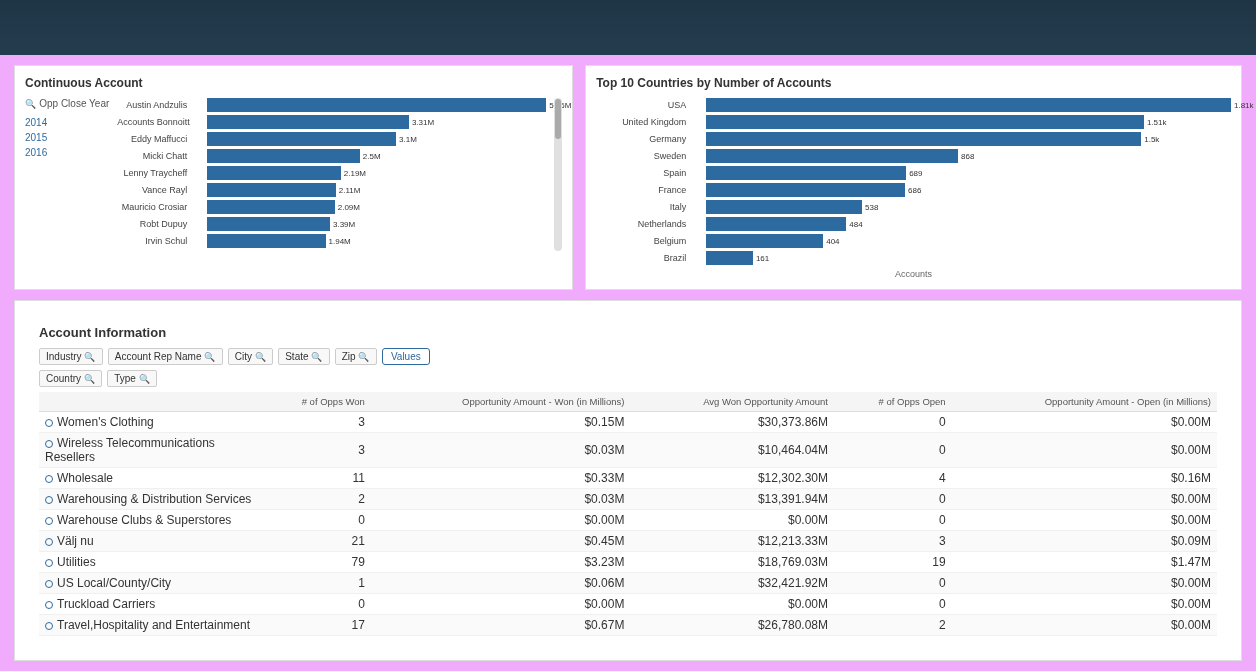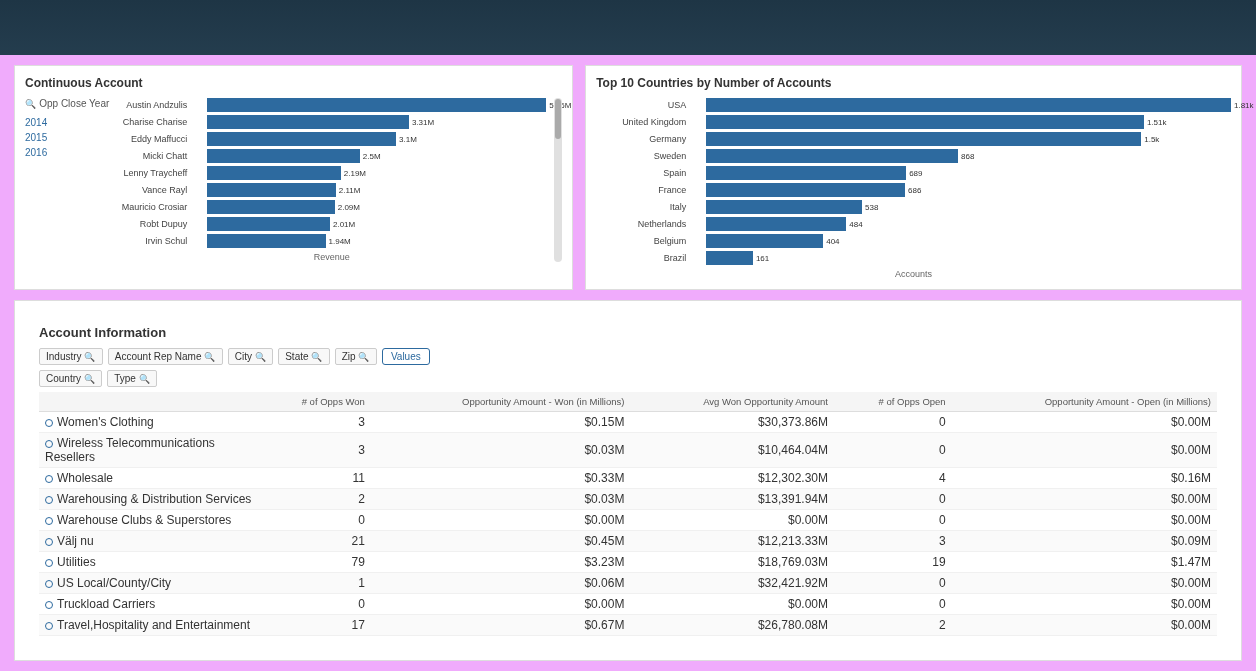--- a/index.html
+++ b/index.html
@@ -246,21 +246,21 @@
           <div id="left-bars">
               <div class="bar-row">
       <div class="bar-label">Austin  Andzulis</div>
       <div class="bar-container">
         <div class="bar-fill" style="width:100%">
         </div>
         <span class="bar-value" style="position:absolute;left:100%;top:50%;transform:translateY(-50%);margin-left:3px;">5.56M</span>
       </div>
     </div>
               <div class="bar-row">
-      <div class="bar-label">Charise  Charise</div>
+      <div class="bar-label">Accounts  Bonnoitt</div>
       <div class="bar-container">
         <div class="bar-fill" style="width:59.5%">
         </div>
         <span class="bar-value" style="position:absolute;left:59.5%;top:50%;transform:translateY(-50%);margin-left:3px;">3.31M</span>
       </div>
     </div>
               <div class="bar-row">
       <div class="bar-label">Eddy  Maffucci</div>
       <div class="bar-container">
         <div class="bar-fill" style="width:55.7%">
@@ -298,33 +298,32 @@
         <div class="bar-fill" style="width:37.6%">
         </div>
         <span class="bar-value" style="position:absolute;left:37.6%;top:50%;transform:translateY(-50%);margin-left:3px;">2.09M</span>
       </div>
     </div>
               <div class="bar-row">
       <div class="bar-label">Robt  Dupuy</div>
       <div class="bar-container">
         <div class="bar-fill" style="width:36.2%">
         </div>
-        <span class="bar-value" style="position:absolute;left:36.2%;top:50%;transform:translateY(-50%);margin-left:3px;">2.01M</span>
+        <span class="bar-value" style="position:absolute;left:36.2%;top:50%;transform:translateY(-50%);margin-left:3px;">3.39M</span>
       </div>
     </div>
               <div class="bar-row">
       <div class="bar-label">Irvin  Schul</div>
       <div class="bar-container">
         <div class="bar-fill" style="width:34.9%">
         </div>
         <span class="bar-value" style="position:absolute;left:34.9%;top:50%;transform:translateY(-50%);margin-left:3px;">1.94M</span>
       </div>
     </div>
             </div>
-          <div class="chart-axis-label">Revenue</div>
         </div>
 
         <div class="scroll-hint">
           <div class="scroll-thumb"></div>
         </div>
       </div>
     </div>
 
     <div class="chart-panel right-chart-panel" style="flex:1.3;">
       <div class="chart-title">Top 10 Countries by Number of Accounts</div>

